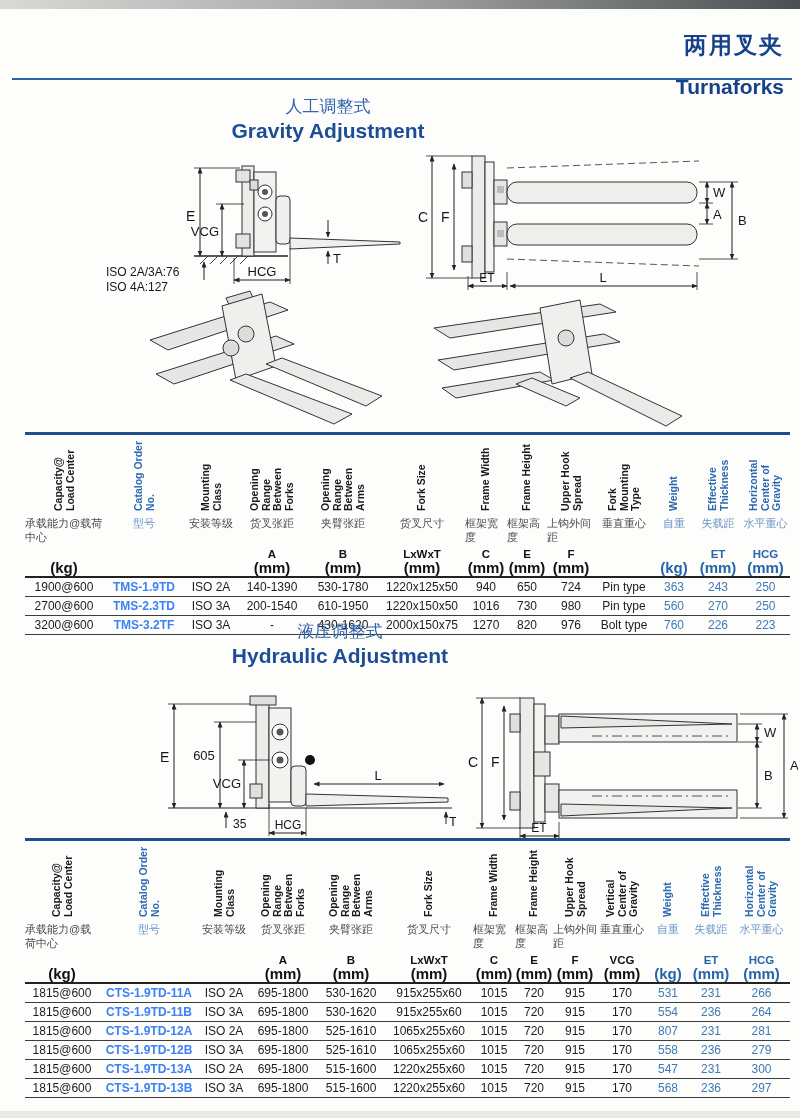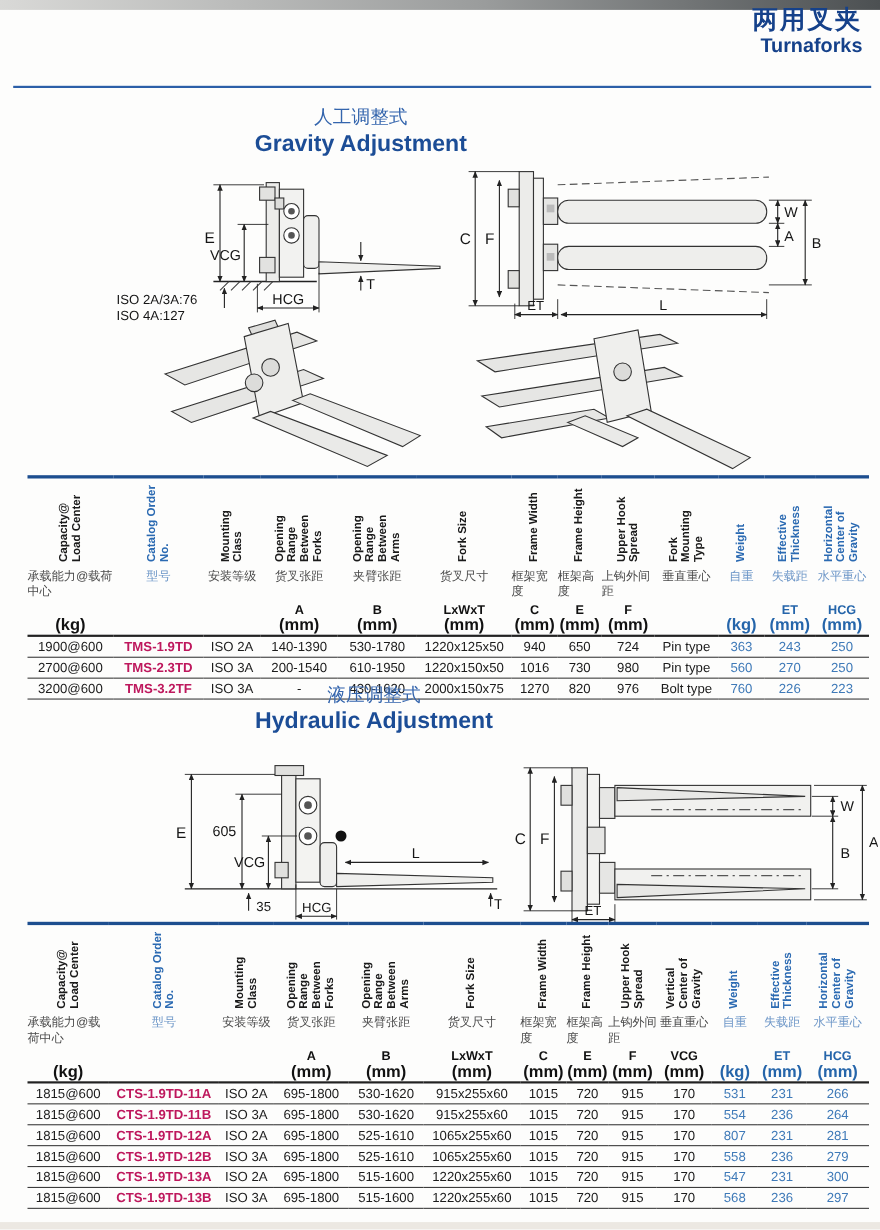--- a/index.html
+++ b/index.html
@@ -1,23 +1,23 @@
 <!DOCTYPE html>
 <html><head>
 <meta charset="utf-8">
 <style>
   html,body{margin:0;padding:0;background:#ffffff;}
   .page{position:relative;width:800px;height:1118px;background:#fdfdfc;overflow:hidden;
         font-family:"Liberation Sans",sans-serif;}
   .topbar{position:absolute;left:0;top:0;width:800px;height:9px;
           background:linear-gradient(90deg,#d9d9d7 0%,#9a9c9c 55%,#4c5052 100%);}
   .botbar{position:absolute;left:0;bottom:0;width:800px;height:7px;background:#ece8e2;}
-  .brand{position:absolute;right:16px;top:4px;text-align:right;color:#15418a;line-height:1.18;}
+  .brand{position:absolute;right:16px;top:32px;text-align:right;color:#15418a;line-height:1.18;}
   .brand .cn{font-size:23px;font-weight:bold;letter-spacing:2px;}
-  .brand .en{font-size:18px;font-weight:bold;}
+  .brand .en{font-size:21px;font-weight:bold;margin-top:16px;}
   .header-rule{position:absolute;left:12px;top:78px;width:780px;height:2px;background:#2c5fa8;}
   .sec-title{position:absolute;left:0;width:656px;text-align:center;}
   .sec-title .cn{font-size:17px;color:#3465ad;}
   .sec-title .en{font-size:21px;font-weight:bold;color:#1c4d96;margin-top:1px;}
   .diag{position:absolute;}
   svg text{font-family:"Liberation Sans",sans-serif;fill:#161616;}
   .dimtxt{font-size:13px;}
   .dimtxt-lg{font-size:14px;}
   .dimtxt-sm{font-size:12px;}
 
@@ -30,21 +30,21 @@
           color:#1a1a1a;text-align:left;}
   .cn-lbl{height:30px;font-size:11px;line-height:13.5px;color:#4a4a4a;
           display:flex;align-items:flex-start;justify-content:center;text-align:left;}
   .sym{height:14px;font-size:11.5px;font-weight:bold;color:#111;line-height:14px;}
   .unit{height:15px;font-size:15px;font-weight:bold;color:#111;line-height:14px;}
   .acc-en{color:#2b6ab2;}
   .acc-cn{color:#6a94c6;}
   .acc-sym{color:#2565aa;}
   .spec-table td{height:18px;text-align:center;font-size:12px;color:#1c1c1c;
                  border-bottom:1.6px solid #3c3c3c;padding:0 1px;white-space:nowrap;overflow:hidden;}
-  .spec-table td.cat{color:#be185d;font-weight:bold;}
+  .spec-table td.cat{color:#3b82f6;font-weight:bold;}
   .spec-table td.val-blue{color:#3f7ab8;}
 </style>
 </head>
 <body>
 
 <div class="page">
   <div class="topbar"></div>
 
   <div class="brand">
     <div class="cn">两用叉夹</div>

